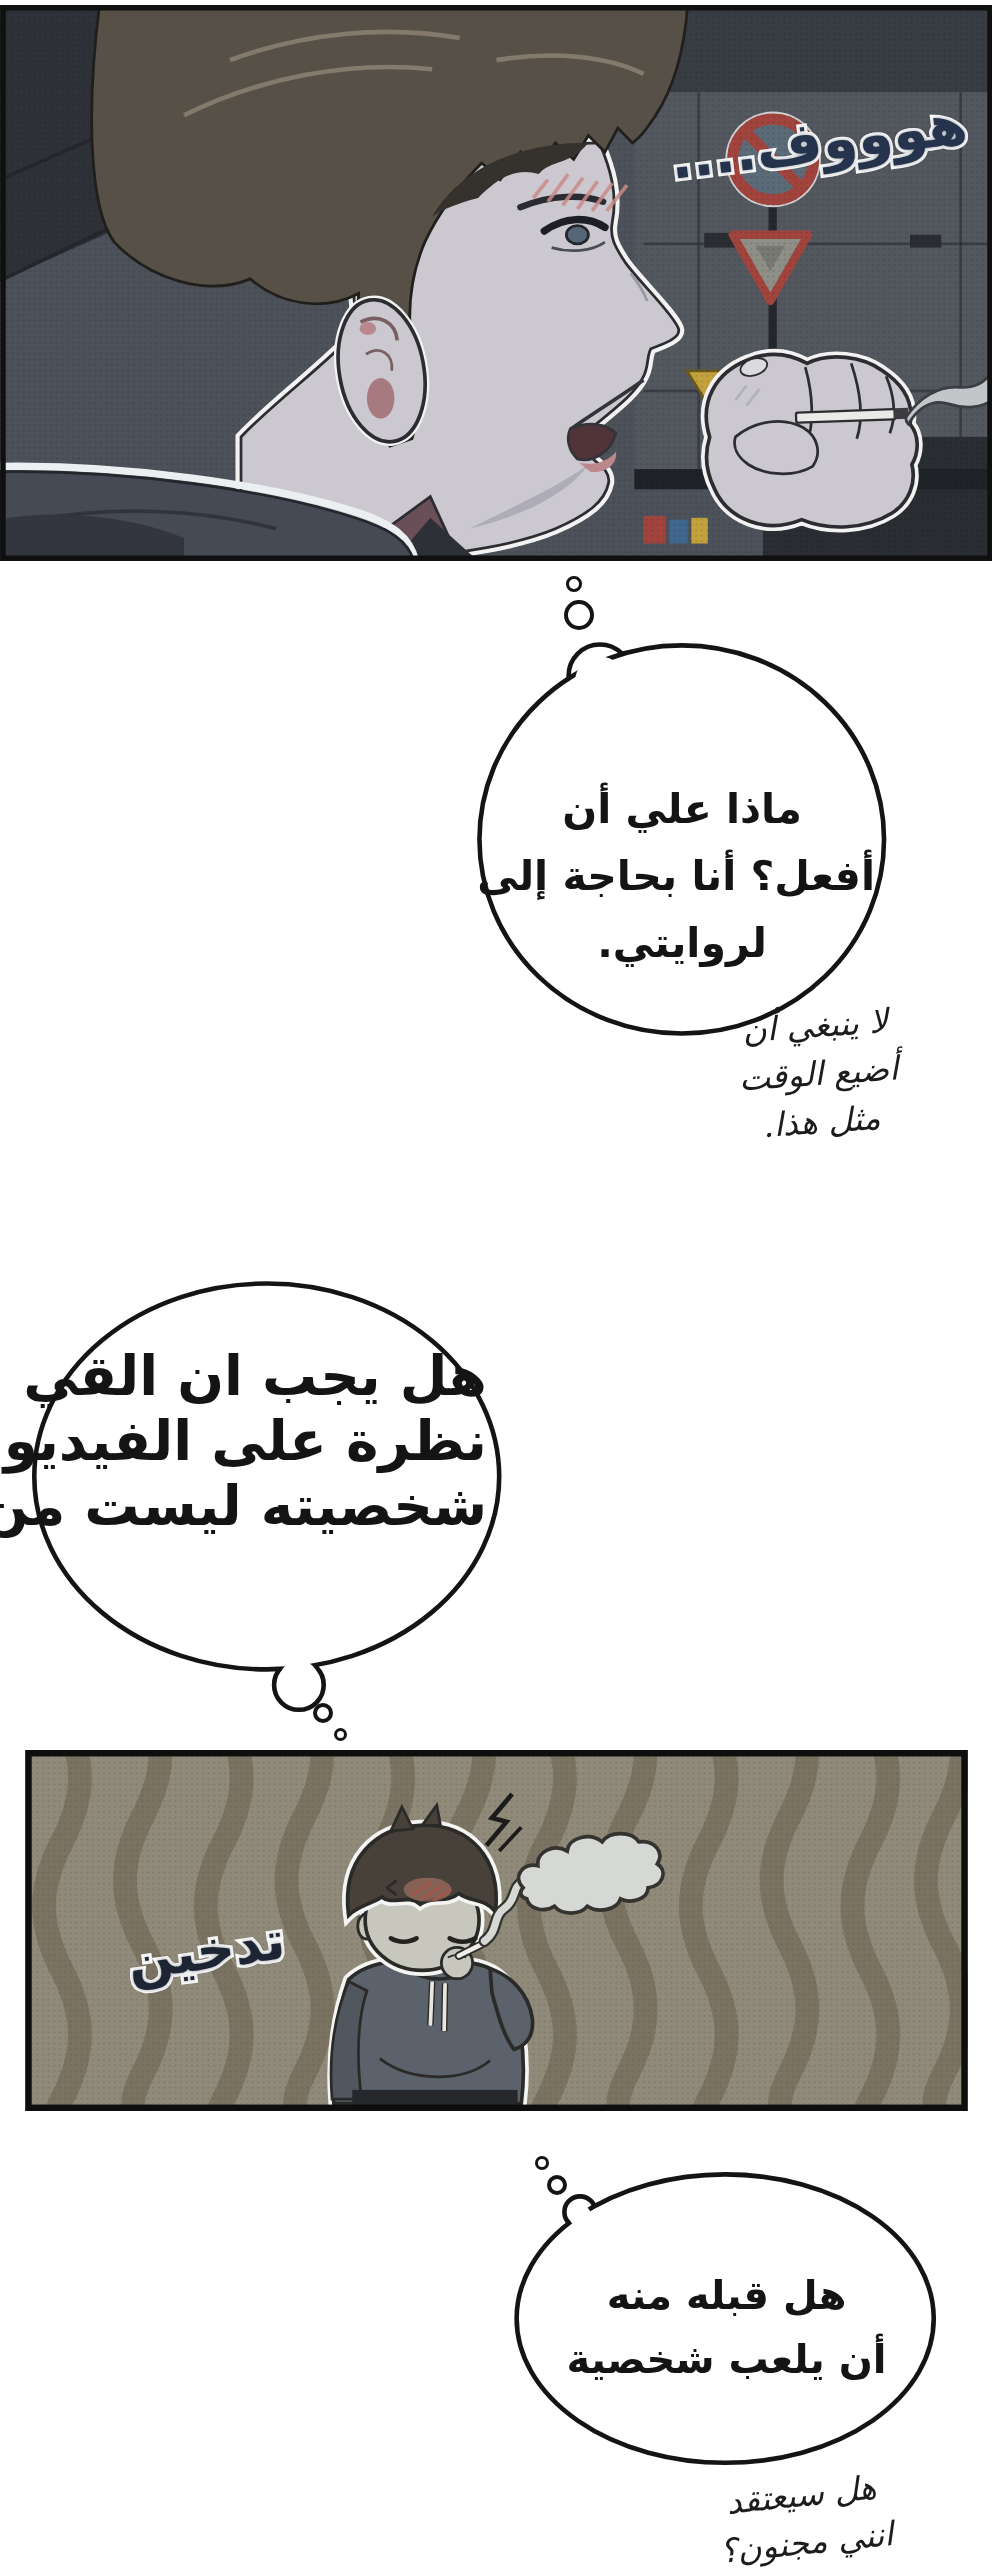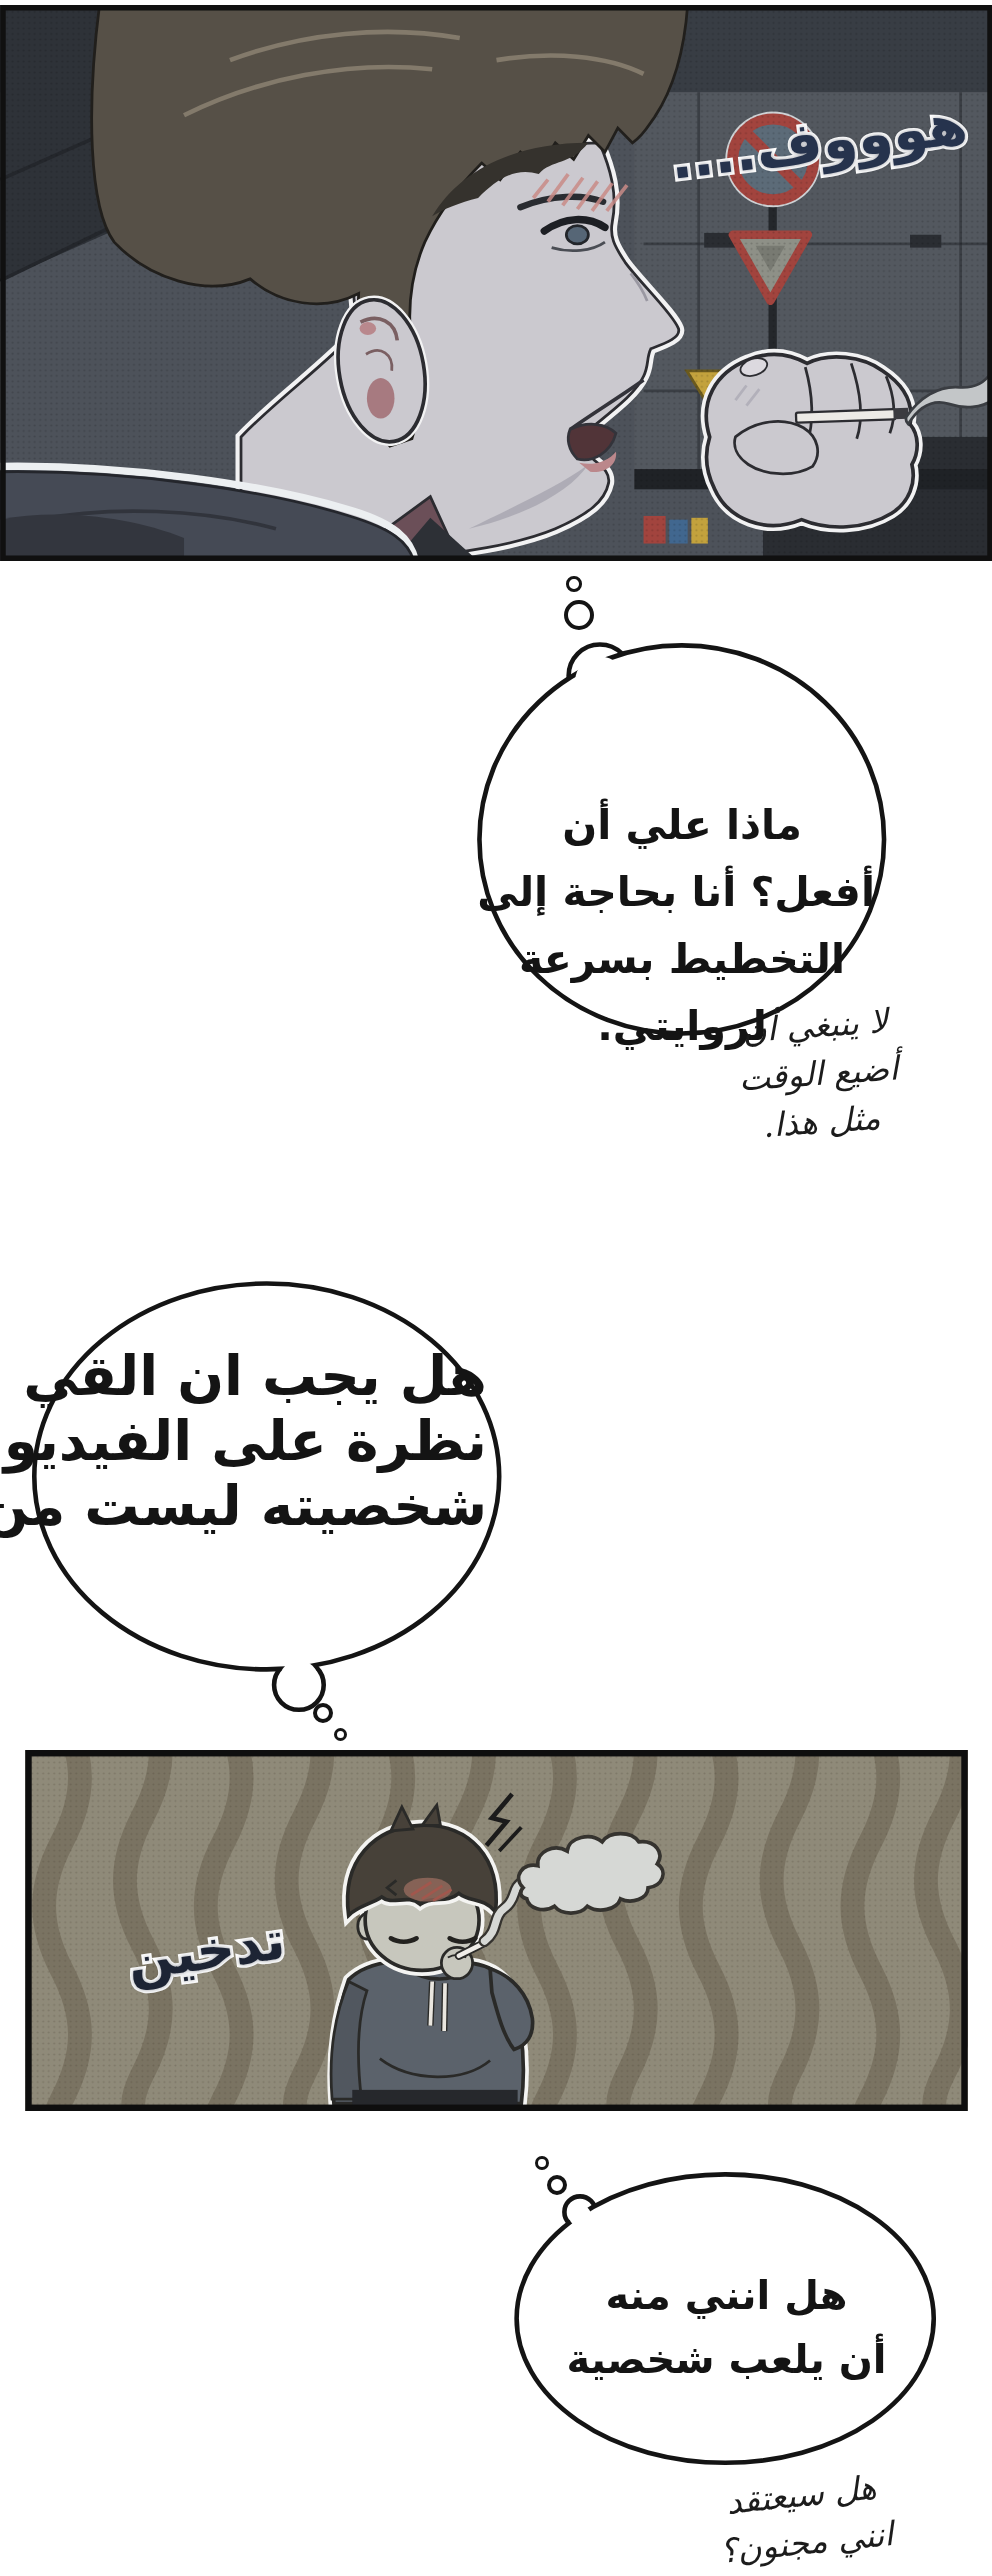--- a/index.html
+++ b/index.html
@@ -4,21 +4,21 @@
 <style>
   html,body{margin:0;padding:0;}
   body{
     width:993px;height:2576px;position:relative;background:#ffffff;
     font-family:"DejaVu Sans","Liberation Sans",sans-serif;overflow:hidden;
   }
   .abs{position:absolute;}
   
   .bubble-text{direction:rtl;text-align:center;color:#141414;font-weight:700;}
   .bubble-text .line{white-space:nowrap;}
-  .bt1{left:489px;top:792px;width:386px;font-size:41px;line-height:67px;}
+  .bt1{left:489px;top:776px;width:386px;font-size:41px;line-height:67px;}
   .bt2{left:46px;top:1344px;width:441px;font-size:55px;line-height:65px;}
   .bt3{left:552px;top:2263px;width:349px;font-size:40px;line-height:64px;}
   
   .note{direction:rtl;text-align:center;color:#1c1c1c;
         font-family:"DejaVu Serif","Liberation Serif",serif;font-style:italic;}
   .note .line{white-space:nowrap;}
   .note1{left:667px;top:1002px;width:303px;font-size:33px;line-height:48px;transform:rotate(-4deg);}
   .note2{left:657px;top:2471px;width:294px;font-size:33px;line-height:48px;transform:rotate(-6deg);}
   
   .sfx{direction:rtl;white-space:nowrap;font-weight:800;
@@ -164,21 +164,20 @@
 <div class="abs tdot d1b"></div>
 
 <svg class="abs" style="left:473px;top:636px;" width="423" height="405" viewBox="0 0 460 440">
   <circle cx="138" cy="43" r="34" fill="#ffffff" stroke="#141414" stroke-width="5"></circle>
   <ellipse cx="227" cy="221" rx="220" ry="211" fill="#ffffff" stroke="#141414" stroke-width="5"></ellipse>
   <circle cx="138" cy="49" r="27" fill="#ffffff"></circle>
 </svg>
 <div class="abs bubble-text bt1" dir="rtl">
   <div class="line">ماذا علي أن</div>
   <div class="line">أفعل؟ أنا بحاجة إلى</div>
-  <div class="line">التخطيط بسرعة</div>
   <div class="line">لروايتي.</div>
 </div>
 
 <div class="abs note note1" dir="rtl">
   <div class="line">لا ينبغي أن</div>
   <div class="line">أضيع الوقت</div>
   <div class="line">مثل هذا.</div>
 </div>
 
 <svg class="abs" style="left:24px;top:1278px;" width="491" height="441" viewBox="0 0 534 480">
@@ -288,21 +287,21 @@
 
 <div class="abs tdot d3a"></div>
 <div class="abs tdot d3b"></div>
 
 <svg class="abs" style="left:501px;top:2166px;" width="441" height="307" viewBox="0 0 480 334">
   <circle cx="86" cy="50" r="17" fill="#ffffff" stroke="#141414" stroke-width="5"></circle>
   <ellipse cx="244" cy="166" rx="227" ry="157" fill="#ffffff" stroke="#141414" stroke-width="5"></ellipse>
   <circle cx="86" cy="54" r="12" fill="#ffffff"></circle>
 </svg>
 <div class="abs bubble-text bt3" dir="rtl">
-  <div class="line">هل انني منه</div>
+  <div class="line">هل قبله منه</div>
   <div class="line">أن يلعب شخصية</div>
 </div>
 
 <div class="abs note note2" dir="rtl">
   <div class="line">هل سيعتقد</div>
   <div class="line">انني مجنون؟</div>
 </div>
 
 
 </body></html>

